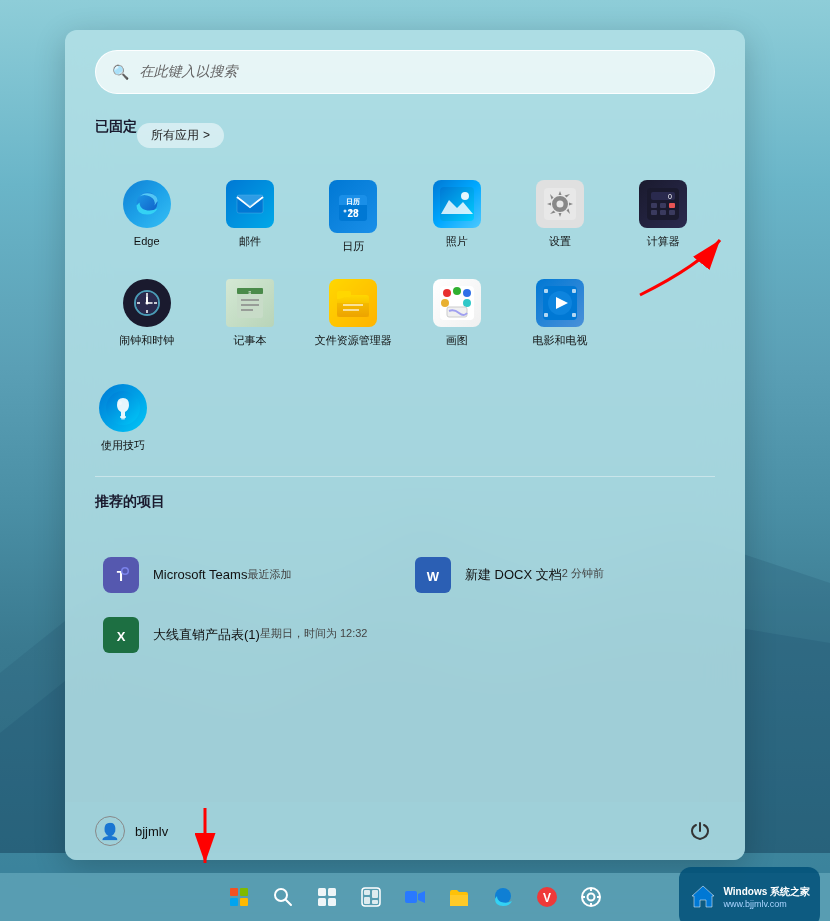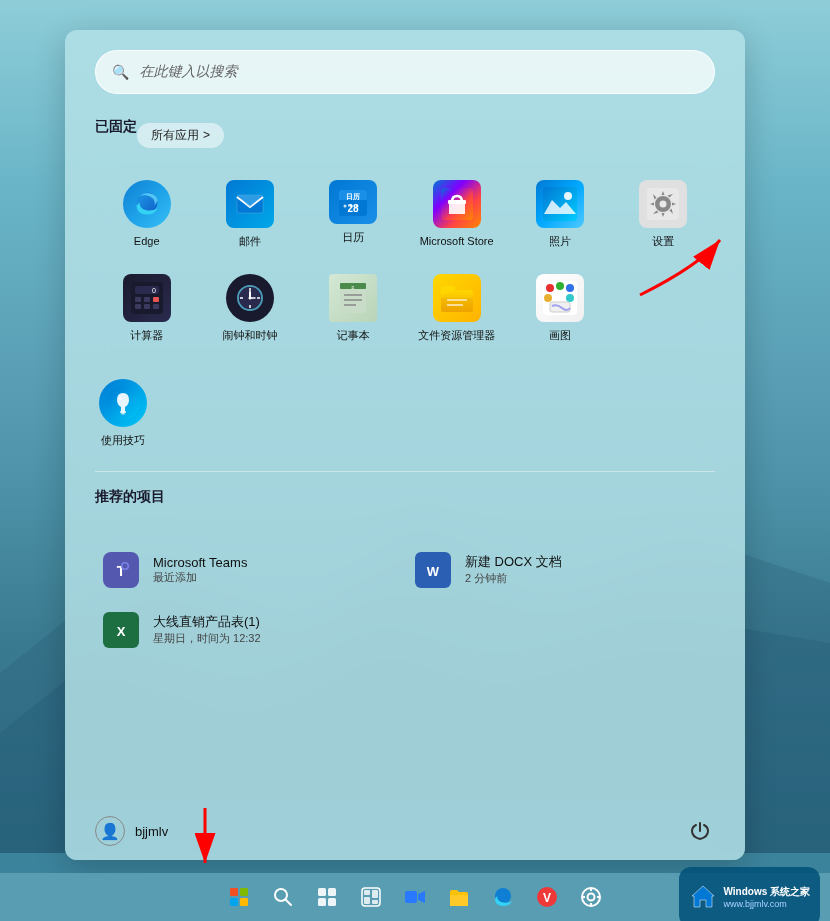--- a/index.html
+++ b/index.html
@@ -136,21 +136,21 @@
       display: flex;
       align-items: center;
       justify-content: center;
     }
 
     
     .cal-icon {
       background: linear-gradient(135deg, #0078d4, #1a8fe8);
       border-radius: 8px;
       width: 48px;
-      height: 44px;
+      height: 53px;
       display: flex;
       align-items: center;
       justify-content: center;
     }
 
     
     .store-icon {
       background: linear-gradient(135deg, #0078d4, #8000ff, #ff4444, #ff8800);
       border-radius: 8px;
       width: 48px;
@@ -296,21 +296,21 @@
       border-radius: 6px;
       display: flex;
       align-items: center;
       justify-content: center;
       font-size: 20px;
       flex-shrink: 0;
     }
 
     .rec-text-wrap {
       display: flex;
-      flex-direction: column;
+      flex-direction: row;
     }
 
     .rec-title {
       font-size: 13px;
       color: #111;
       font-weight: 500;
     }
 
     .rec-subtitle {
       font-size: 11px;
@@ -568,40 +568,20 @@
             <text x="16" y="26" text-anchor="middle" fill="white" font-size="10" font-weight="bold">28</text>
 
             <circle cx="8" cy="20" r="1.5" fill="white" opacity="0.8"></circle>
             <circle cx="14" cy="20" r="1.5" fill="white" opacity="0.8"></circle>
             <circle cx="20" cy="20" r="1.5" fill="white" opacity="0.8"></circle>
           </svg>
         </div>
         <span class="app-label">日历</span>
       </div>
 
-      <div class="app-item">
-        <div class="store-icon">
-          <svg width="36" height="36" viewBox="0 0 36 36">
-            <defs>
-              <linearGradient id="sg1" x1="0%" y1="0%" x2="100%" y2="100%">
-                <stop offset="0%" style="stop-color:#0078d4"></stop>
-                <stop offset="25%" style="stop-color:#8000ff"></stop>
-                <stop offset="60%" style="stop-color:#ff4444"></stop>
-                <stop offset="100%" style="stop-color:#ff8800"></stop>
-              </linearGradient>
-            </defs>
-            <rect x="2" y="2" width="32" height="32" rx="4" fill="url(#sg1)"></rect>
-
-            <path d="M10,16 L10,28 L26,28 L26,16 Z" fill="white" opacity="0.9"></path>
-            <path d="M13,16 Q13,10 18,10 Q23,10 23,16" stroke="white" stroke-width="2.5" fill="none"></path>
-            <rect x="9" y="14" width="18" height="4" rx="1" fill="white"></rect>
-          </svg>
-        </div>
-        <span class="app-label">Microsoft Store</span>
-      </div>
 
       <div class="app-item">
         <div class="photos-icon">
           <svg width="36" height="36" viewBox="0 0 36 36">
             <defs>
               <linearGradient id="ph1" x1="0%" y1="0%" x2="100%" y2="100%">
                 <stop offset="0%" style="stop-color:#0078d4"></stop>
                 <stop offset="100%" style="stop-color:#00ccff"></stop>
               </linearGradient>
             </defs>
@@ -726,20 +706,36 @@
             <circle cx="28" cy="18" r="4" fill="#30c8c8"></circle>
 
             <rect x="8" y="22" width="20" height="10" rx="2" fill="#f0f0f0" stroke="#ccc" stroke-width="1"></rect>
 
             <path d="M10,26 Q15,24 20,28 Q25,32 28,28" stroke="#a0a0f0" stroke-width="2" fill="none"></path>
           </svg>
         </div>
         <span class="app-label">画图</span>
       </div>
 
+      <div class="app-item">
+        <div class="movies-icon">
+          <svg width="36" height="36" viewBox="0 0 36 36">
+            <rect x="1" y="1" width="34" height="34" rx="4" fill="#0078d4"></rect>
+
+            <circle cx="18" cy="18" r="12" fill="#1a90e8" opacity="0.5"></circle>
+            <polygon points="14,12 14,24 26,18" fill="white"></polygon>
+
+            <rect x="2" y="4" width="4" height="4" rx="1" fill="white" opacity="0.7"></rect>
+            <rect x="30" y="4" width="4" height="4" rx="1" fill="white" opacity="0.7"></rect>
+            <rect x="2" y="28" width="4" height="4" rx="1" fill="white" opacity="0.7"></rect>
+            <rect x="30" y="28" width="4" height="4" rx="1" fill="white" opacity="0.7"></rect>
+          </svg>
+        </div>
+        <span class="app-label">电影和电视</span>
+      </div>
 
     </div>
 
     <div style="display:flex; gap:0; margin-bottom: 10px;">
       <div class="app-item">
         <div class="tips-icon">
           <svg width="36" height="36" viewBox="0 0 36 36">
             <defs>
               <linearGradient id="ti1" x1="0%" y1="0%" x2="100%" y2="100%">
                 <stop offset="0%" style="stop-color:#0078d4"></stop>

